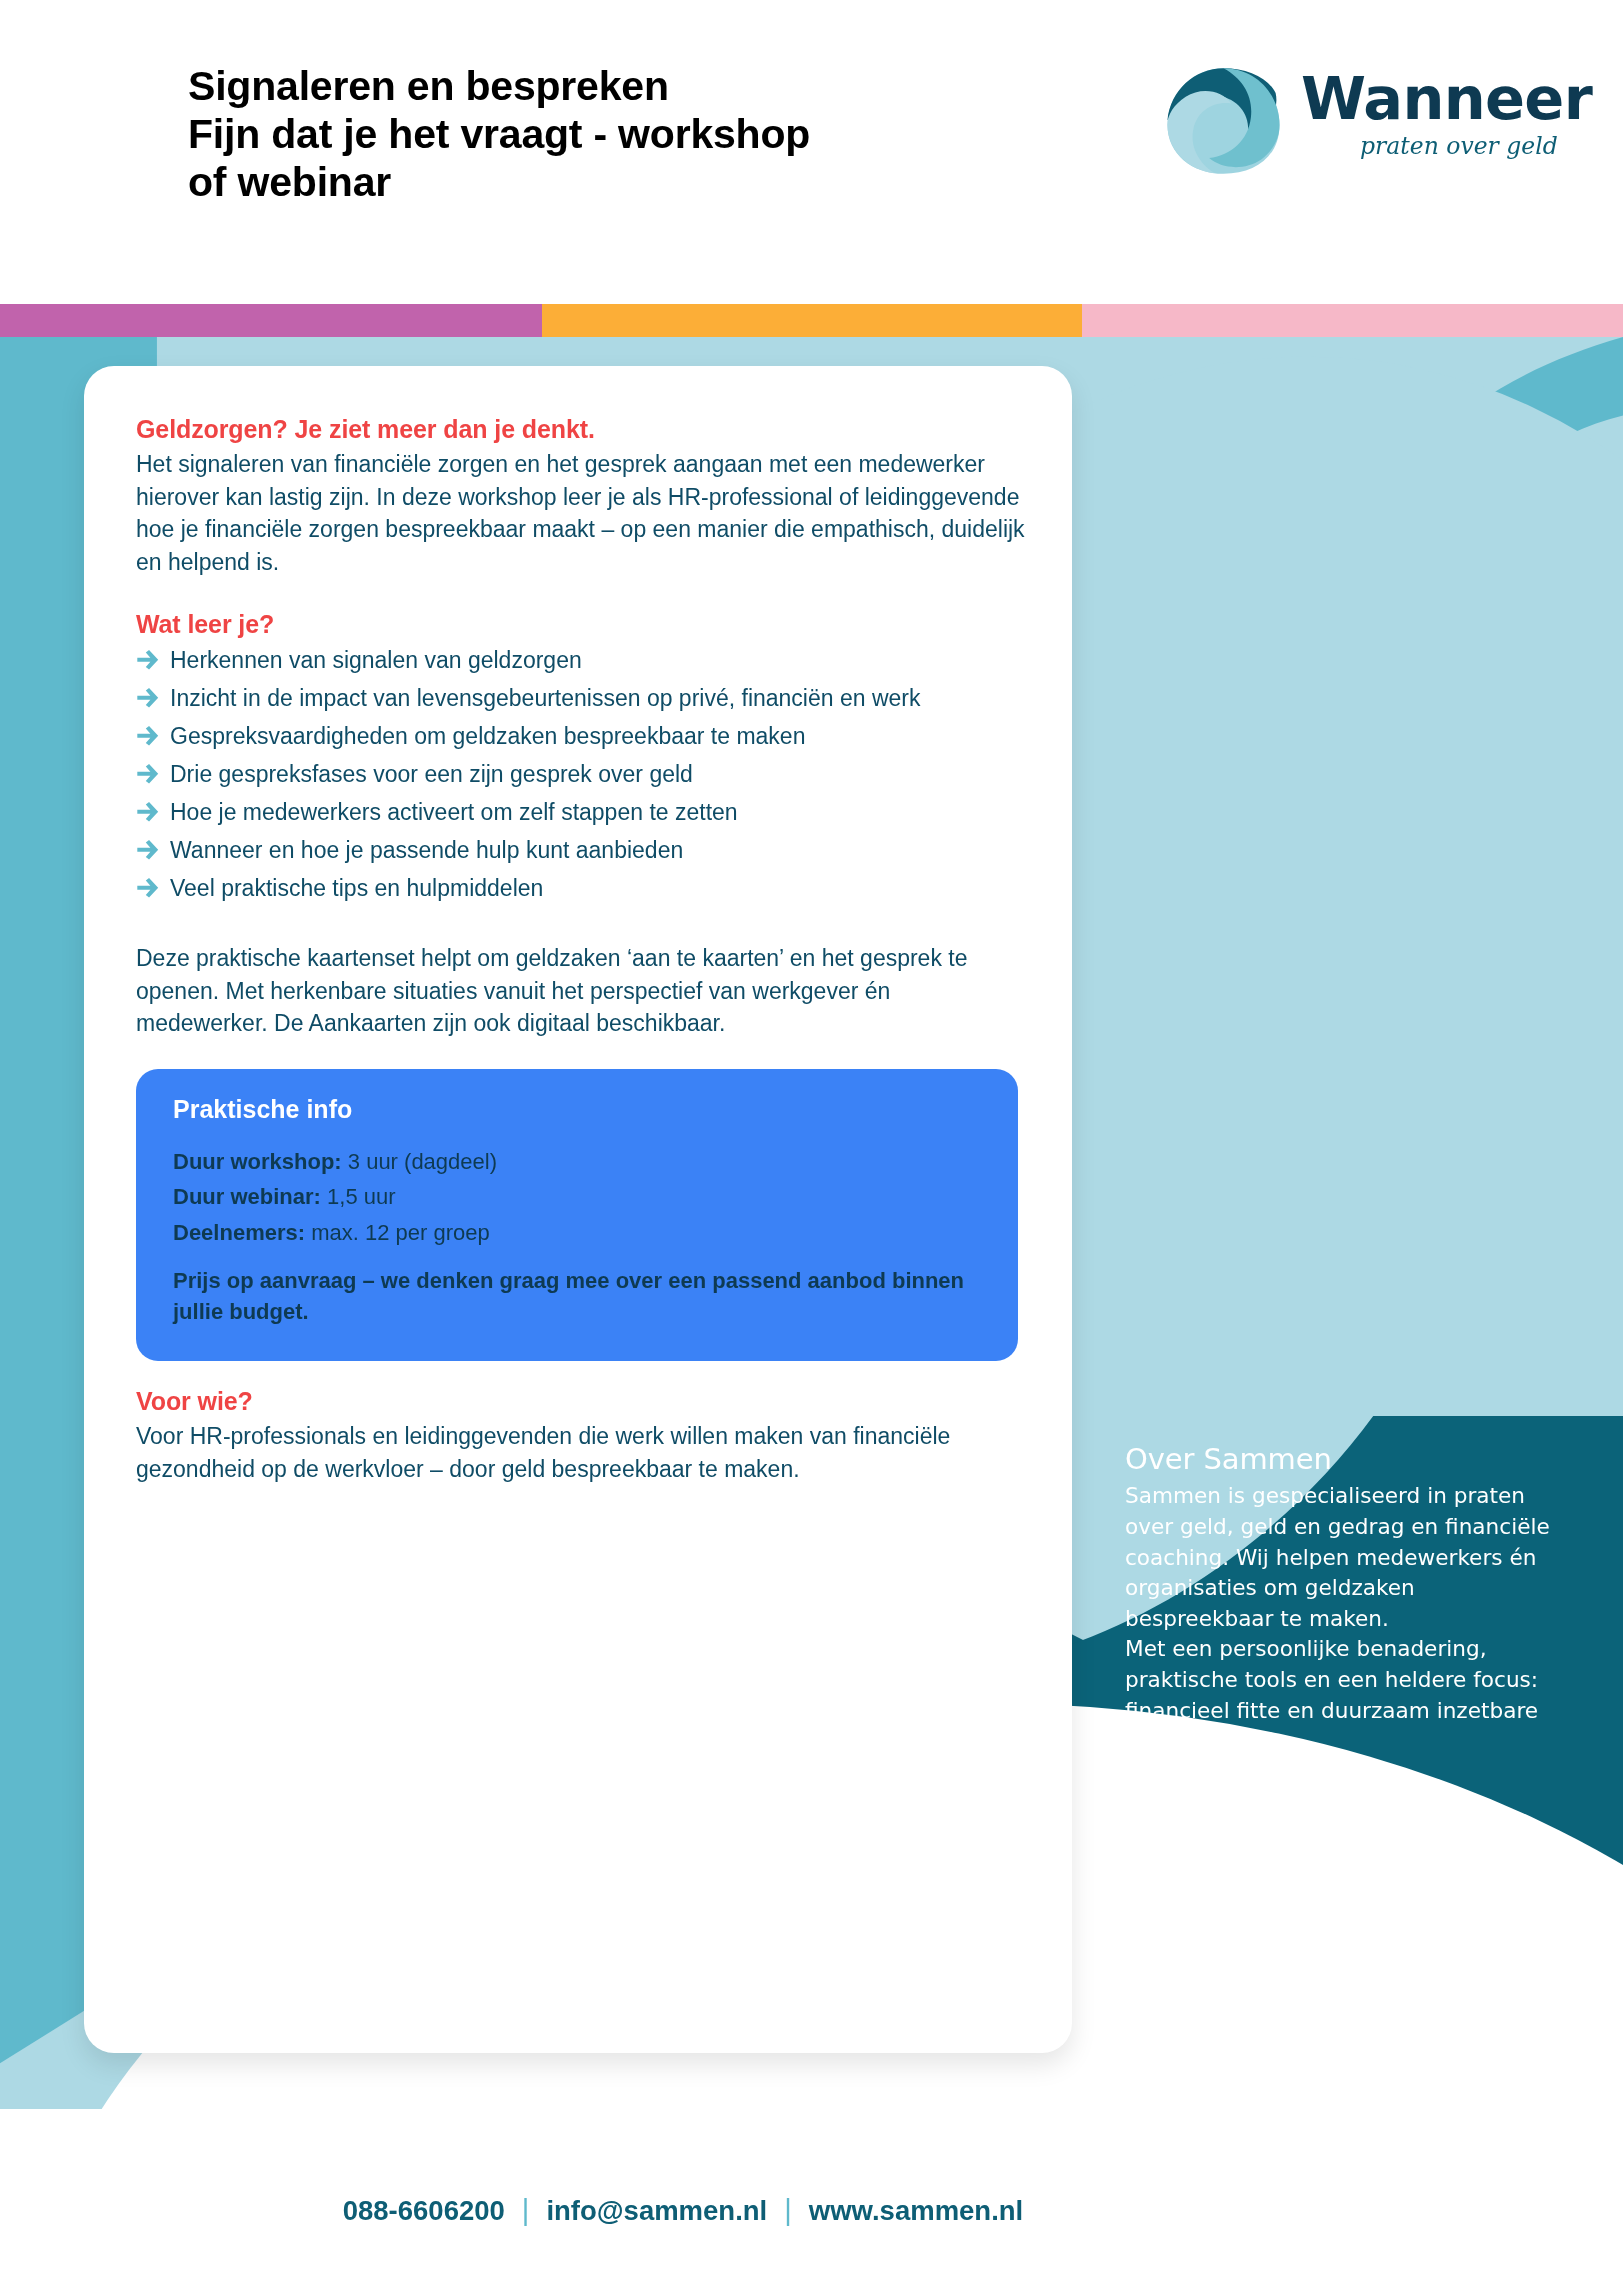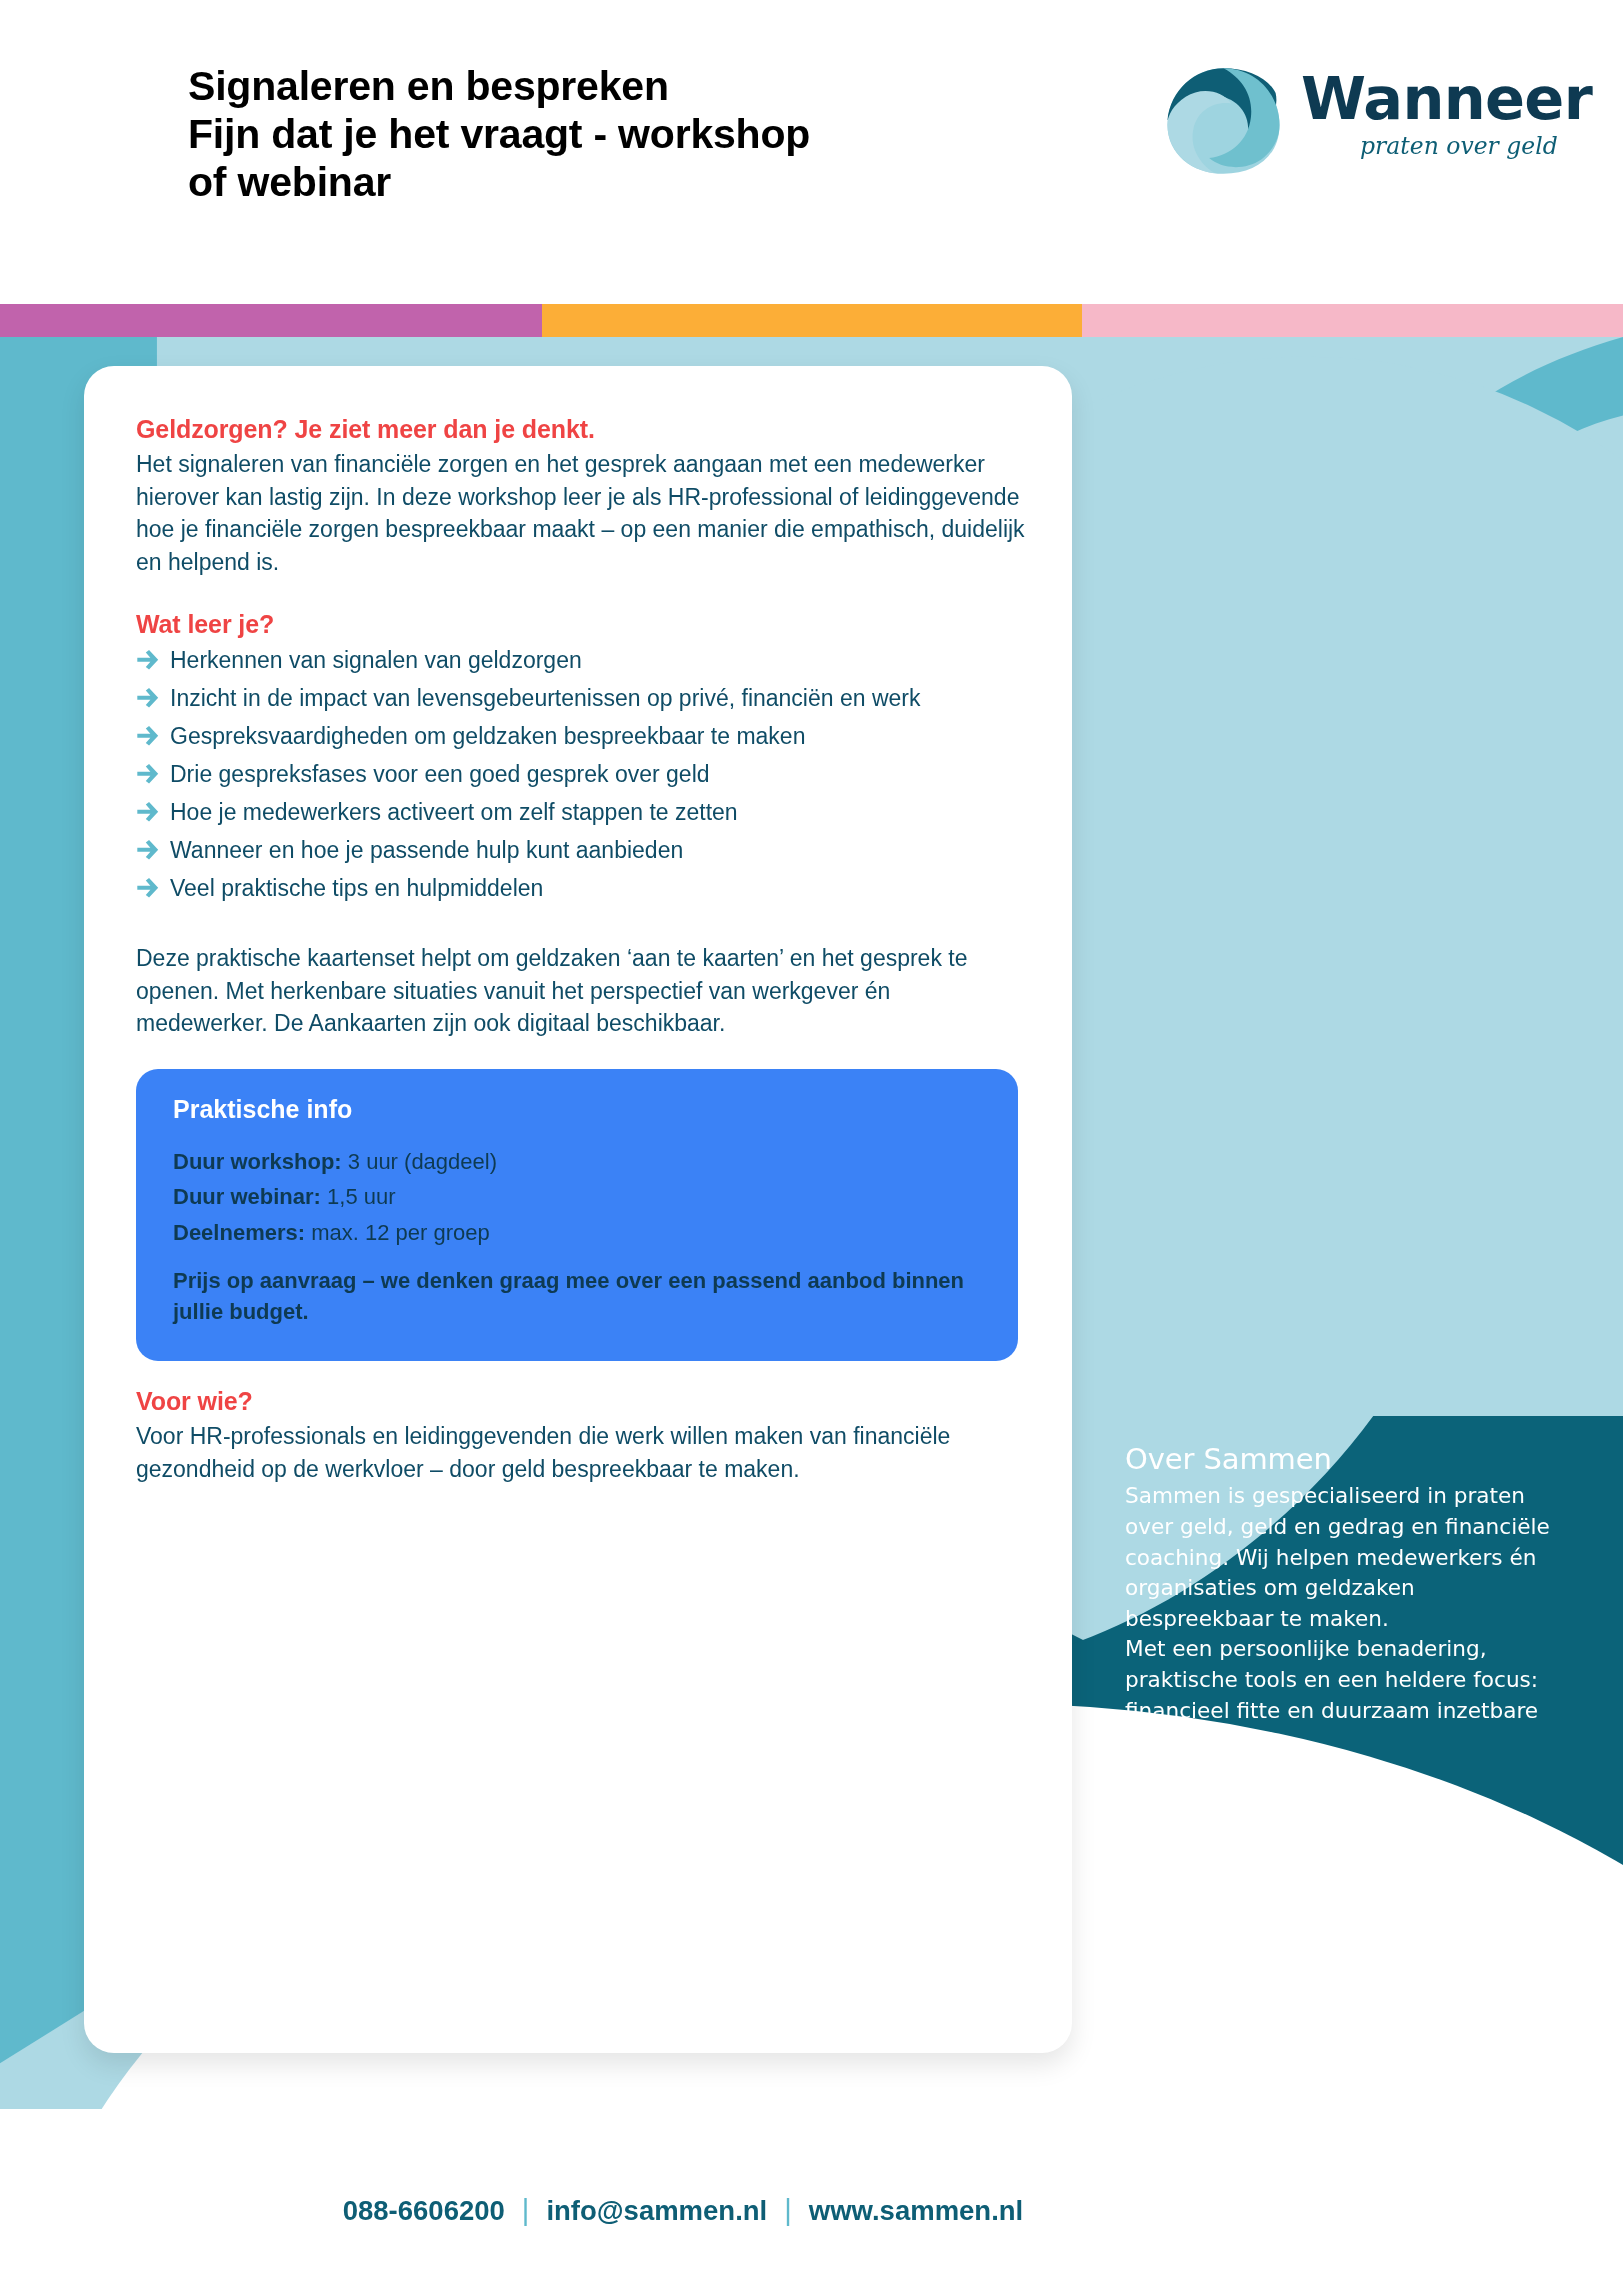--- a/index.html
+++ b/index.html
@@ -328,21 +328,21 @@
             </svg>
         </span>
         <span>Gespreksvaardigheden om geldzaken bespreekbaar te maken</span>
       </li>
       <li>
         <span class="arrow-icon">
           <svg width="23.5" height="23.5" viewBox="0 0 36 36">
               <path d="M2 15 L22 15 L15 7 L20 3 L34 18 L20 33 L15 29 L22 21 L2 21 Z" fill="currentColor"></path>
             </svg>
         </span>
-        <span>Drie gespreksfases voor een goed gesprek over geld</span>
+        <span>Drie gespreksfases voor een zijn gesprek over geld</span>
       </li>
       <li>
         <span class="arrow-icon">
           <svg width="23.5" height="23.5" viewBox="0 0 36 36">
               <path d="M2 15 L22 15 L15 7 L20 3 L34 18 L20 33 L15 29 L22 21 L2 21 Z" fill="currentColor"></path>
             </svg>
         </span>
         <span>Hoe je medewerkers activeert om zelf stappen te zetten</span>
       </li>
       <li>

